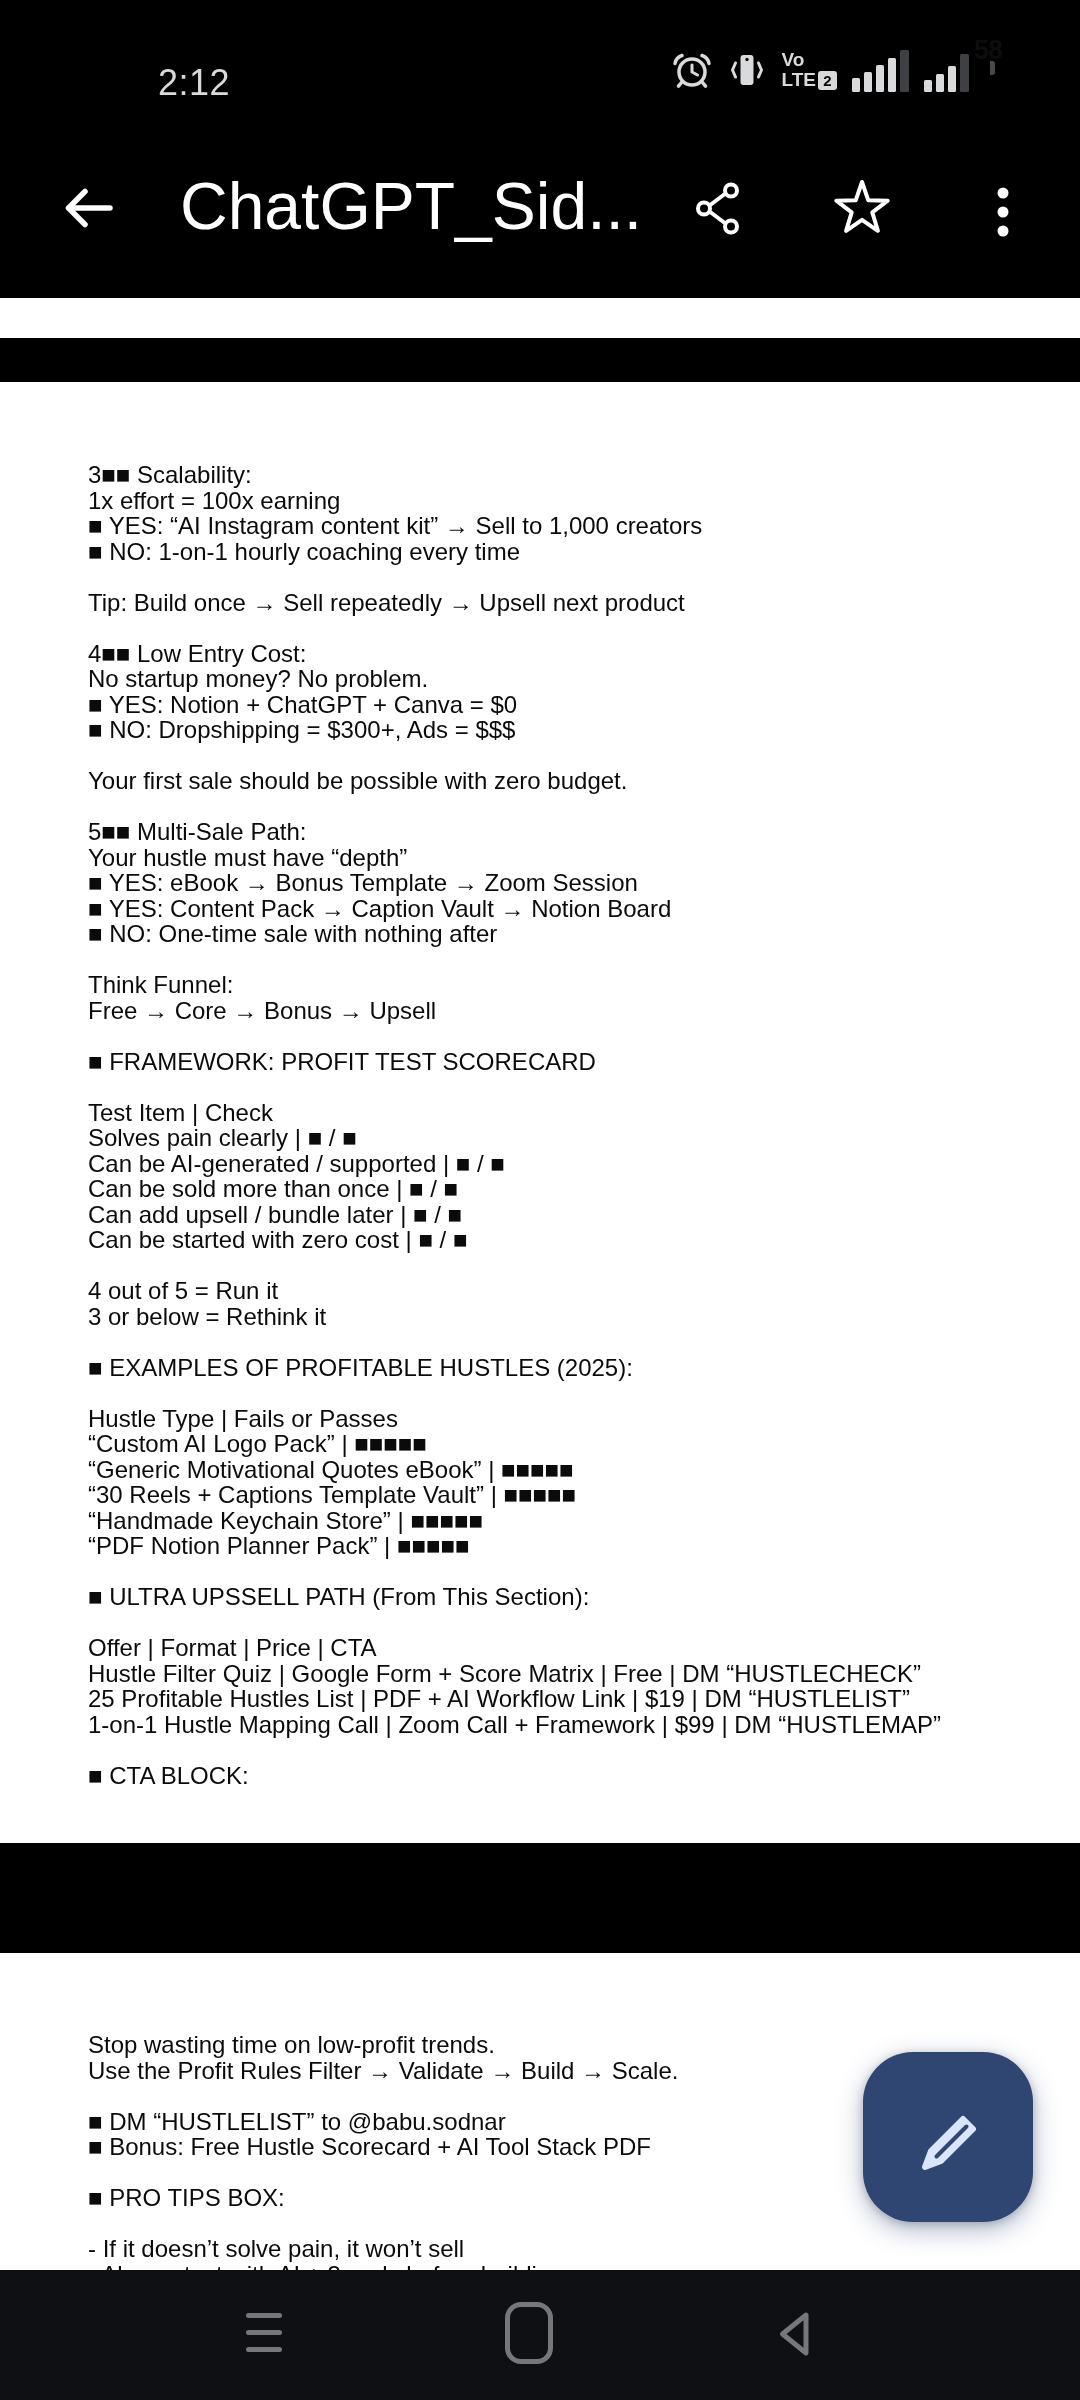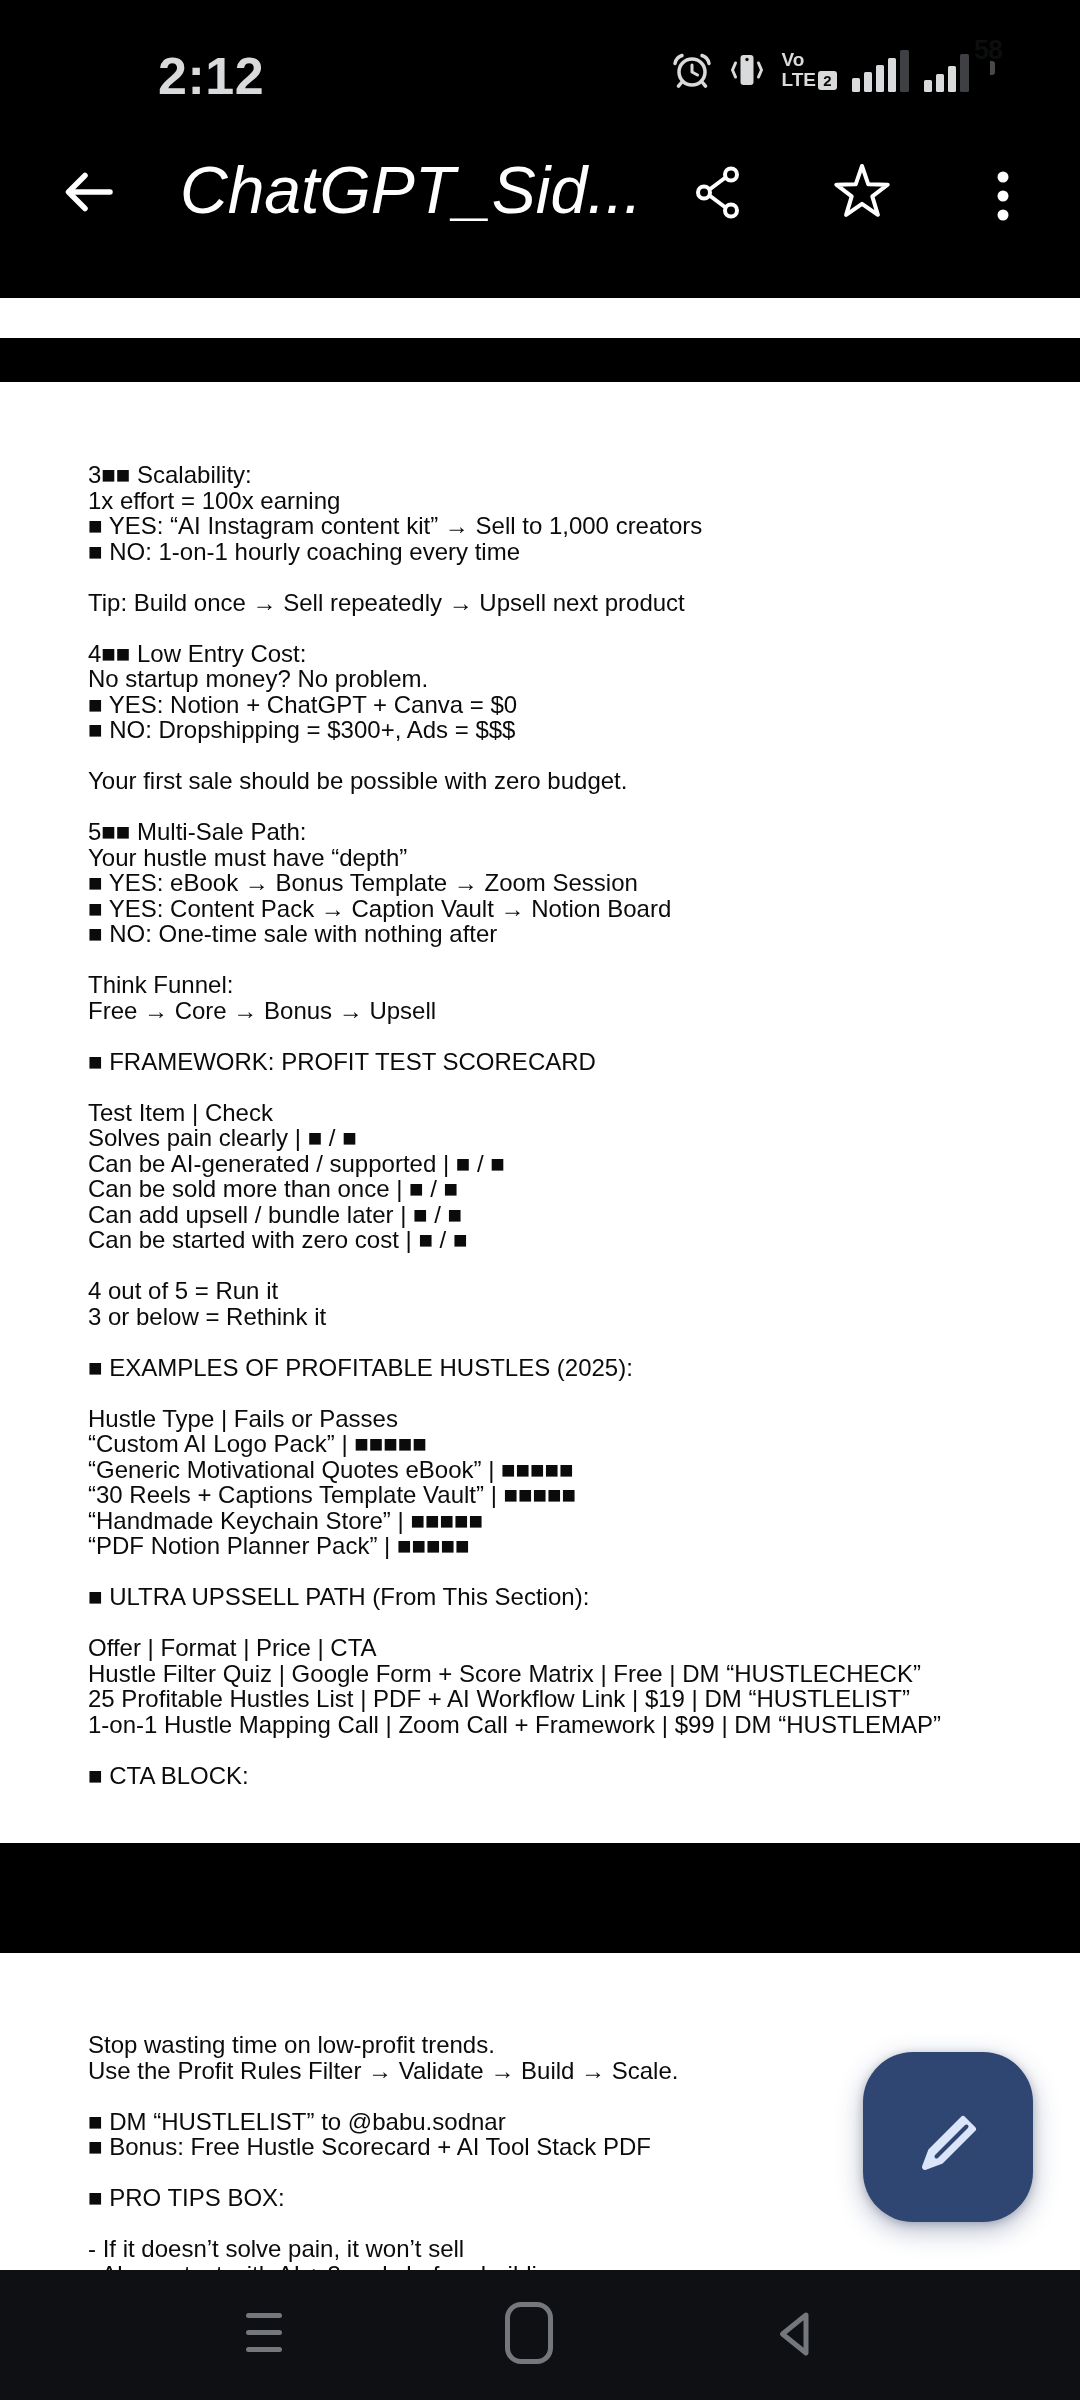--- a/index.html
+++ b/index.html
@@ -3,22 +3,22 @@
 <meta charset="utf-8">
 <style>
   html,body { margin:0; padding:0; background:#000; }
   .screen {
     position:relative; width:1080px; height:2400px; overflow:hidden;
     background:#000; font-family:"Liberation Sans", sans-serif;
   }
 
   
   .status-time {
-    position:absolute; left:158px; top:46px;
-    font-size:52px; font-weight:700; color:#d9dadb; letter-spacing:0.5px;
+    position:absolute; left:158px; top:62px;
+    font-size:36px; font-weight:400; color:#d9dadb; letter-spacing:0.5px;
   }
   .status-icons {
     position:absolute; top:50px; right:92px; height:44px;
     display:flex; align-items:flex-start; gap:15px;
   }
   .volte { color:#d9dadb; font-weight:700; font-size:19px; line-height:20px; white-space:nowrap; }
   .volte .badge {
     display:inline-block; background:#d9dadb; color:#0a0a0a;
     width:19px; height:19px; border-radius:3px; font-size:15px; line-height:19px;
     text-align:center; margin-left:2px; font-weight:700;
@@ -35,21 +35,21 @@
   .battery-label {
     position:absolute; inset:0; display:flex; align-items:center; justify-content:center;
     font-size:27px; font-weight:700; color:#0c0d0e; letter-spacing:-1px;
   }
   .battery-nub {
     position:absolute; right:-7px; top:11px; width:5px; height:14px;
     background:#47494b; border-radius:0 3px 3px 0;
   }
 
   
-  .app-bar { position:absolute; left:0; top:122px; width:1080px; height:140px;font-style:italic; }
+  .app-bar { position:absolute; left:0; top:138px; width:1080px; height:140px; }
   .back-btn { position:absolute; left:58px; top:40px; width:60px; height:60px; }
   .app-title {
     position:absolute; left:180px; top:24px; height:88px; line-height:88px;
     font-size:66px; font-weight:400; color:#ffffff; white-space:nowrap;
   }
   .share-btn { position:absolute; left:694px; top:44px; width:48px; height:53px; }
   .star-btn  { position:absolute; left:832px; top:40px; width:60px; height:58px; }
   .menu-btn  { position:absolute; left:991px; top:44px; width:24px; height:64px; }
 
   

